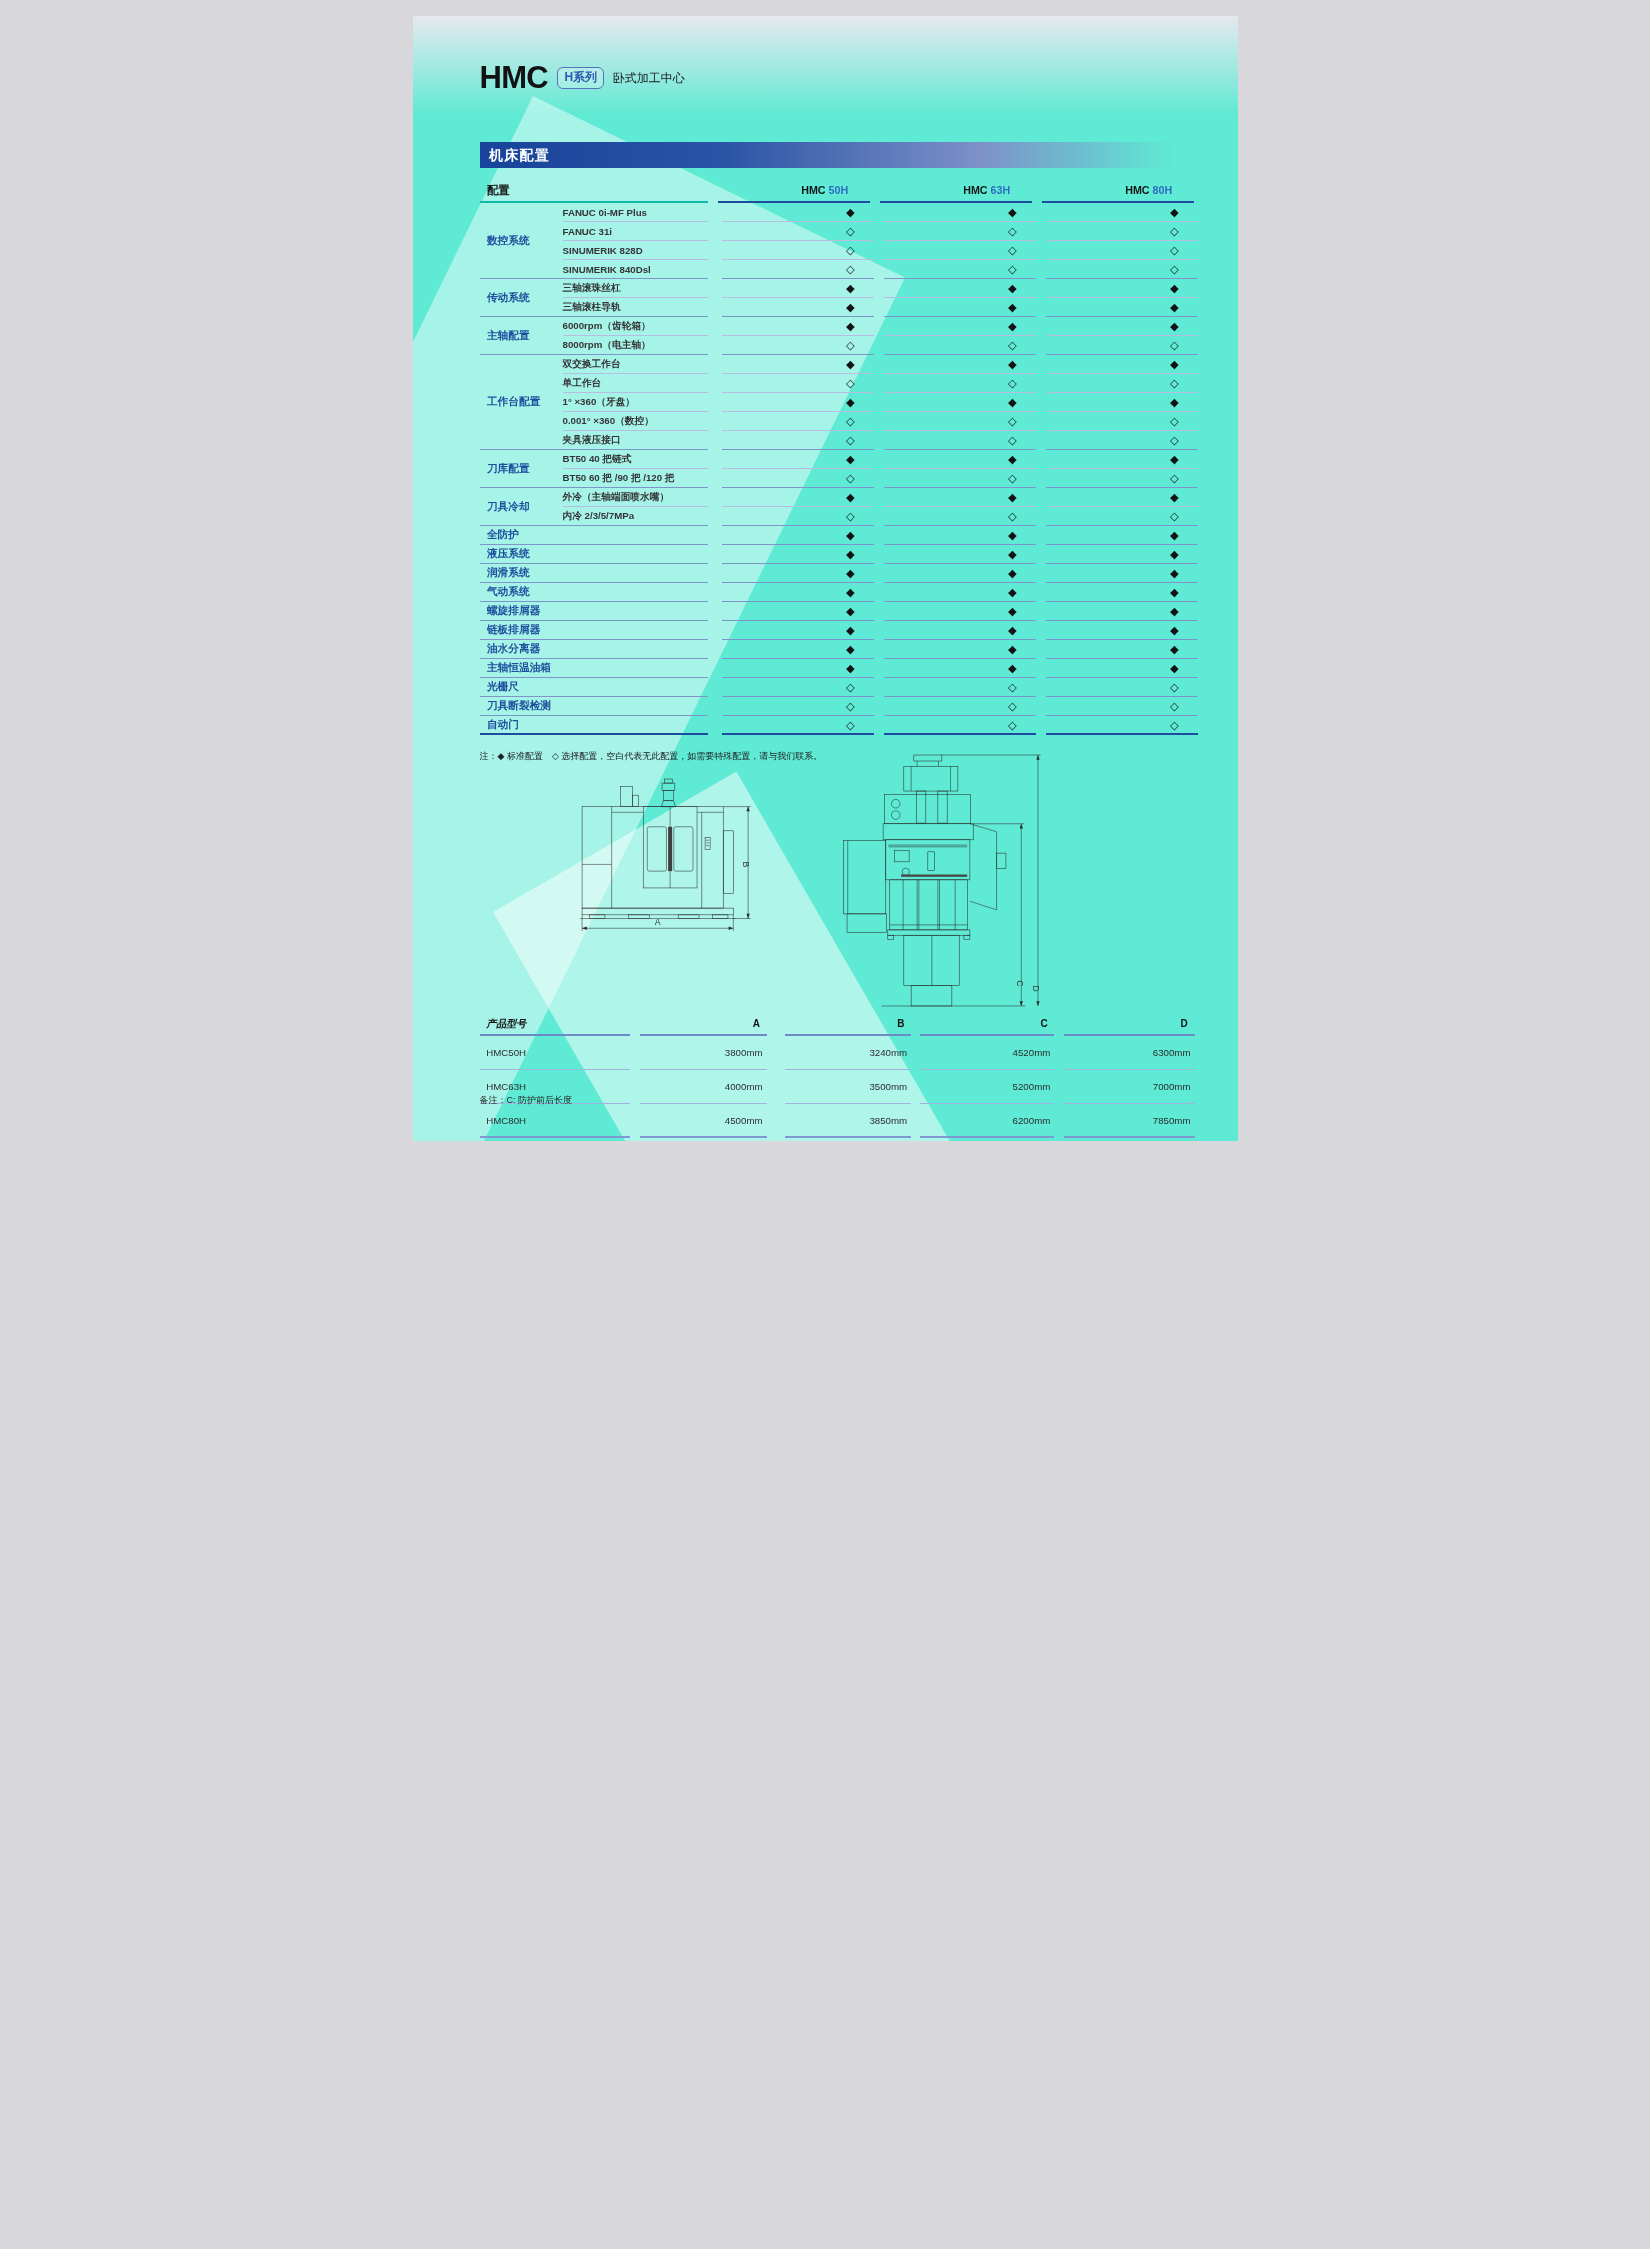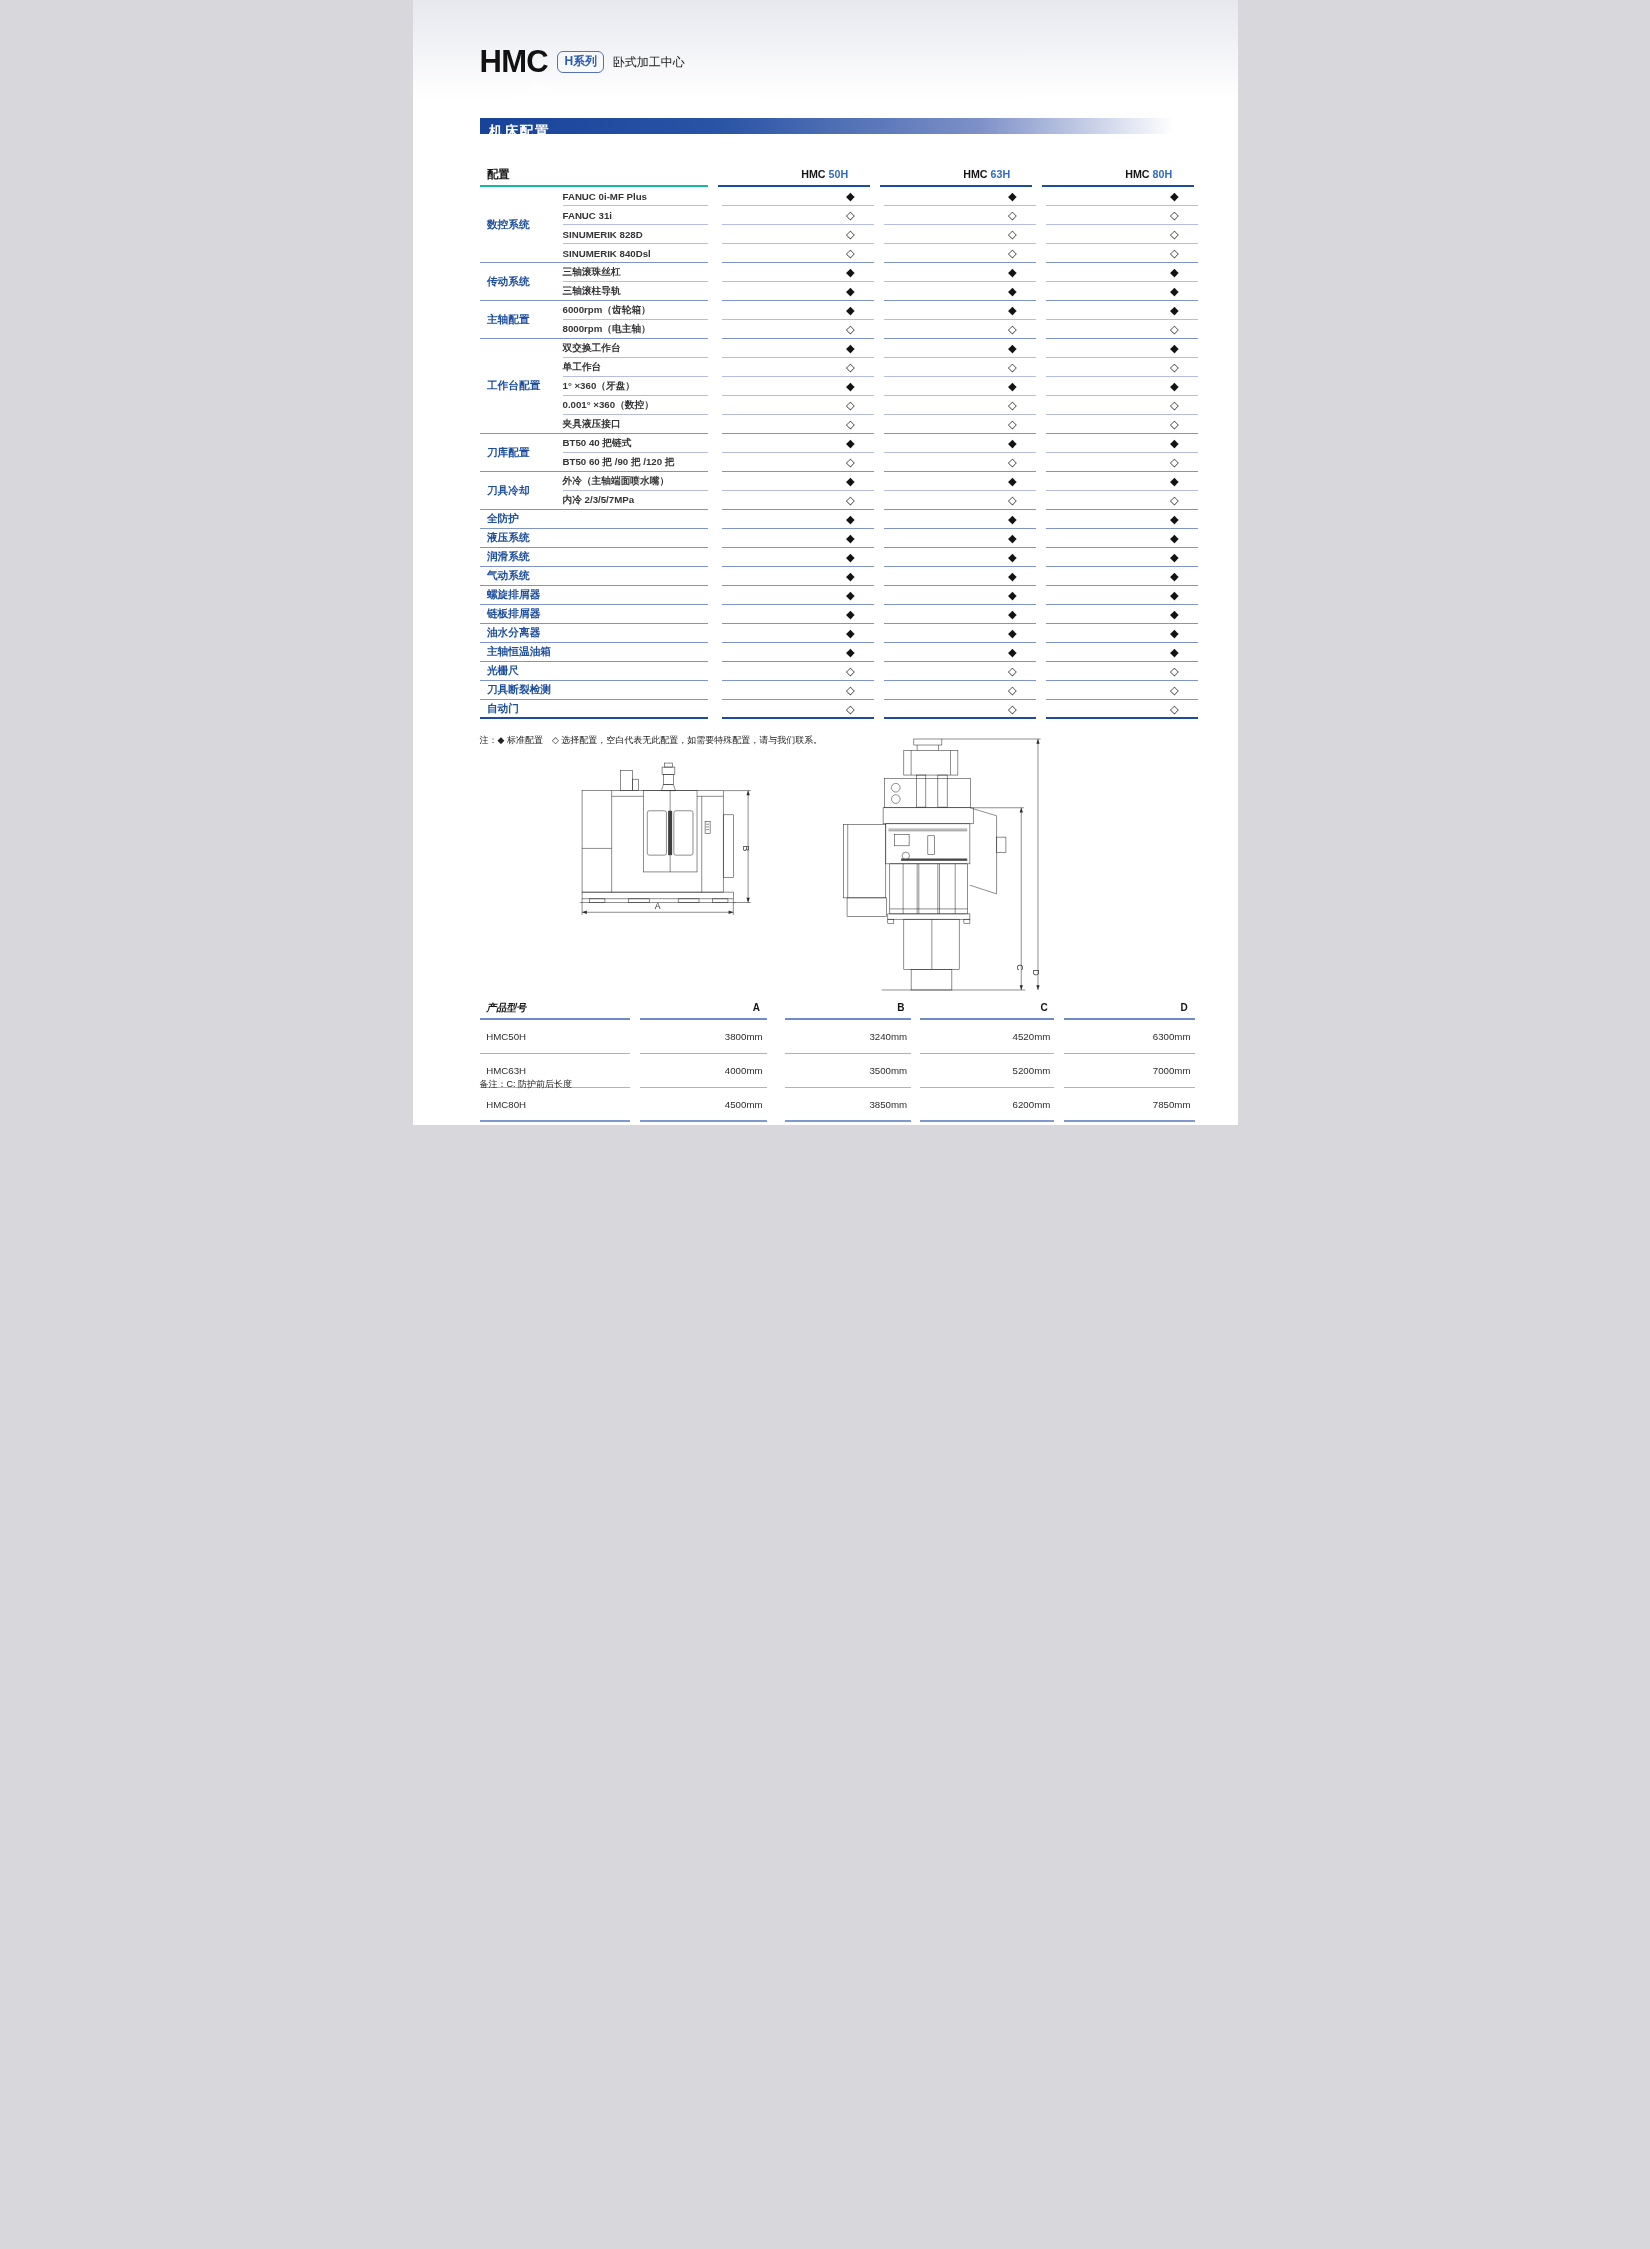--- a/index.html
+++ b/index.html
@@ -1,37 +1,37 @@
 <!DOCTYPE html>
 <html style="font-size:10.7px"><head>
 <meta charset="utf-8">
 <style>
   html,body{margin:0;padding:0;background:#d8d8dc;}
   .page{
-    position:relative;width:825px;height:1125px;margin:0 auto;
-    background:#ffffff;overflow:hidden;
+    position:relative;width:825px;height:1125px;margin:16px auto;
+    background:#5eead4;overflow:hidden;
     font-family:"Liberation Sans","DejaVu Sans",sans-serif;
     color:#1c1c1e;
   }
   .top-fade{position:absolute;top:0;left:0;right:0;height:100px;
     background:linear-gradient(180deg,#e6e8ee 0%,rgba(243,243,245,0) 100%);}
   .chev-a{position:absolute;top:80px;left:120px;width:414px;height:1604px;
     background:rgba(255,255,255,0.45);transform:rotate(26deg);transform-origin:top left;}
   .chev-b{position:absolute;top:896px;left:80px;width:281px;height:602px;
     background:rgba(255,255,255,0.5);transform:rotate(-30deg);transform-origin:top left;}
 
   
   .brand-row{position:absolute;left:67px;top:44px;display:flex;align-items:center;}
   .brand{font-size:31px;font-weight:bold;letter-spacing:-0.7px;color:#121214;}
   .badge{margin-left:9.4px;border:1.3px solid #5672bb;border-radius:6px;color:#2d5cb0;
     font-size:12px;font-weight:bold;padding:1.3px 6px 2px;background:rgba(255,255,255,0.25);}
   .subtitle{margin-left:8.7px;font-size:12px;color:#18181a;}
 
   
-  .section-bar{position:absolute;left:67px;top:118px;width:694px;height:16px;
+  .section-bar{position:absolute;left:67px;top:126px;width:694px;height:26px;
     background:linear-gradient(90deg,#17439a 0%,#2a54a5 35%,#7d90c8 72%,rgba(243,243,245,0) 100%);
     color:#fff;font-size:14px;font-weight:bold;line-height:26px;padding-left:9.4px;
     box-sizing:border-box;letter-spacing:1.3px;}
 
   
   .cfg{position:absolute;left:67px;top:162px;width:722px;}
   .cfg-head{display:flex;height:25.4px;}
   .cfg-head .lab{width:228px;box-sizing:border-box;border-bottom:2px solid #14b8a6;
     font-size:11.4px;font-weight:bold;color:#141416;padding:5.3px 0 0 7.4px;}
   .cfg-head .col{width:152px;margin-left:10px;box-sizing:border-box;border-bottom:2px solid #1c4c9d;

